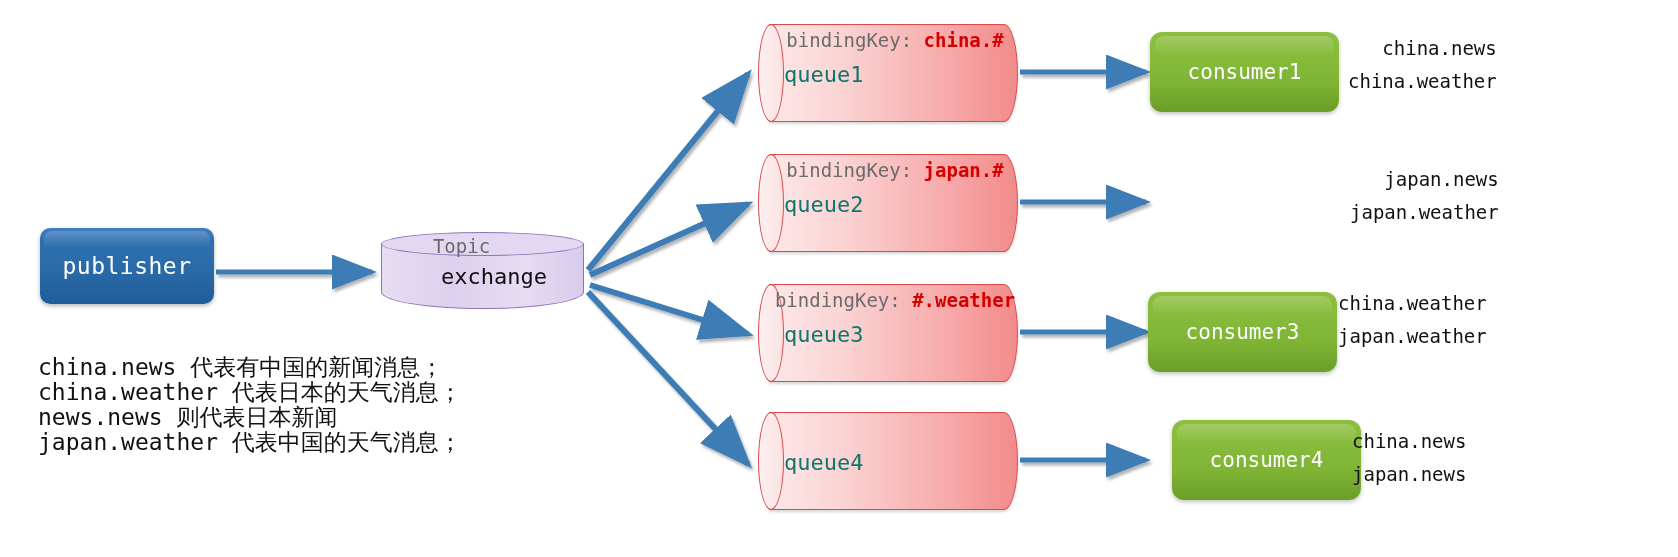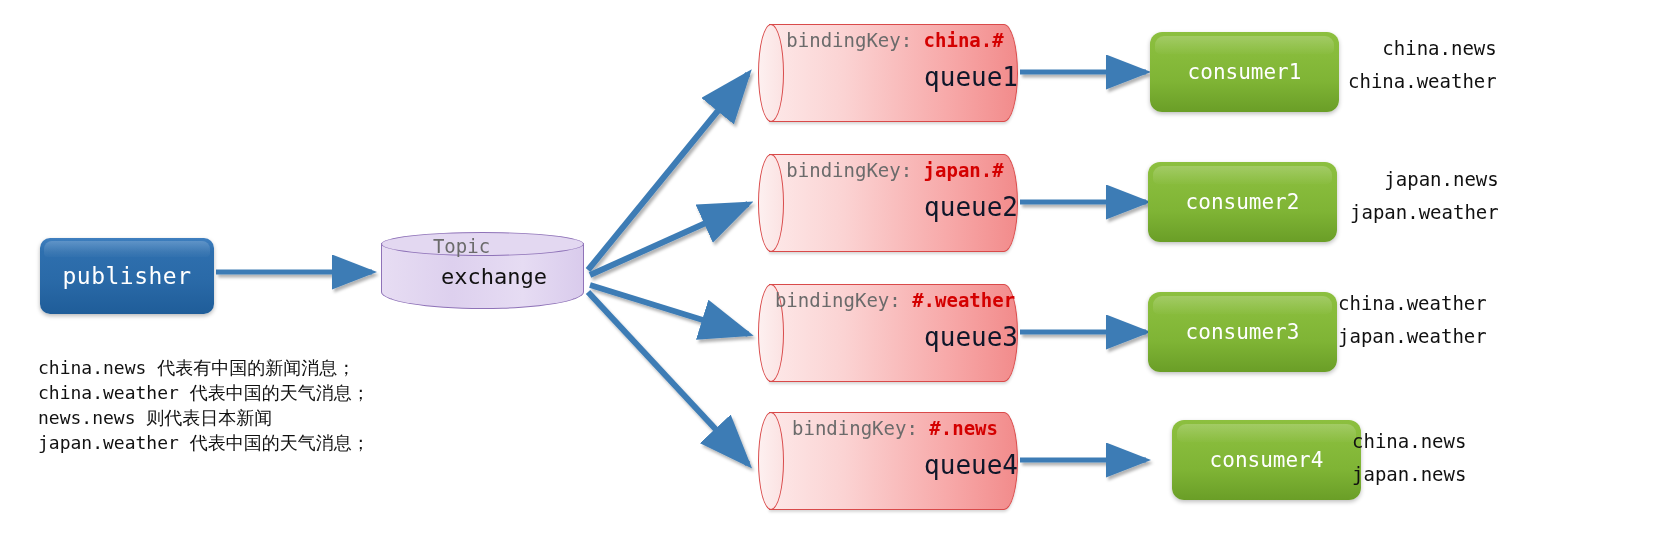--- a/index.html
+++ b/index.html
@@ -20,21 +20,21 @@
   #wires {
     position: absolute;
     left: 0; top: 0;
     width: 1678px; height: 557px;
     pointer-events: none;
   }
 
   
   .publisher-box {
     position: absolute;
-    left: 40px; top: 238px;
+    left: 40px; top: 228px;
     width: 174px; height: 76px;
     border-radius: 10px;
     background: linear-gradient(to bottom, #3f7fbf 0%, #2e6fae 18%, #2a6aa8 55%, #1f5d99 100%);
     box-shadow: 0 2px 4px rgba(0,0,0,0.28);
     display: flex;
     align-items: center;
     justify-content: center;
   }
   .publisher-box::after {
     content: "";
@@ -136,23 +136,23 @@
     white-space: nowrap;
   }
   .queue-binding .key {
     color: #d40000;
     font-weight: bold;
   }
   .queue-name {
     position: absolute;
     left: 26px; top: 38px;
     width: 234px;
-    text-align: right;
-    font-size: 26px;
-    color: #0f172a;
+    text-align: left;
+    font-size: 22px;
+    color: #0f766e;
     z-index: 4;
   }
 
   
   .consumer-box {
     position: absolute;
     width: 189px; height: 80px;
     border-radius: 12px;
     background: linear-gradient(to bottom, #8cbf3f 0%, #87bb3b 30%, #7fb435 62%, #6a9e27 100%);
     box-shadow: 0 2px 4px rgba(0,0,0,0.25);
@@ -182,21 +182,21 @@
     color: #111111;
     line-height: 33px;
     white-space: nowrap;
     text-align: right;
   }
 
   
   .legend {
     position: absolute;
     left: 38px; top: 355px;
-    font-size: 18px;
+    font-size: 23px;
     line-height: 25px;
     color: #111111;
     white-space: nowrap;
   }
   .legend div { font-family: "DejaVu Sans Mono", "Liberation Mono", monospace; }
 </style>
 </head>
 <body>
 
 <div id="canvas">
@@ -255,29 +255,25 @@
   <div class="queue-cyl" style="left:758px; top:284px;">
     <div class="queue-body"></div>
     <div class="queue-cap"></div>
     <div class="queue-binding"><span>bindingKey: </span><span class="key">#.weather</span></div>
     <div class="queue-name">queue3</div>
   </div>
 
   <div class="queue-cyl" style="left:758px; top:412px;">
     <div class="queue-body"></div>
     <div class="queue-cap"></div>
-    <div class="queue-binding"><span>bindingKey: </span><span class="key">#.news</span></div>
     <div class="queue-name">queue4</div>
   </div>
 
   <div class="consumer-box" style="left:1150px; top:32px;">
     <span class="consumer-label">consumer1</span>
-  </div>
-  <div class="consumer-box" style="left:1148px; top:162px;">
-    <span class="consumer-label">consumer2</span>
   </div>
   <div class="consumer-box" style="left:1148px; top:292px;">
     <span class="consumer-label">consumer3</span>
   </div>
   <div class="consumer-box" style="left:1150px; top:420px;margin-left:22px;">
     <span class="consumer-label">consumer4</span>
   </div>
 
   <div class="routing-keys" style="left:1348px; top:32px;">
     <div>china.news</div>
@@ -291,18 +287,18 @@
     <div>china.weather</div>
     <div>japan.weather</div>
   </div>
   <div class="routing-keys" style="left:1352px; top:425px;">
     <div>china.news</div>
     <div>japan.news</div>
   </div>
 
   <div class="legend">
     <div>china.news 代表有中国的新闻消息；</div>
-    <div>china.weather 代表中国的天气消息；</div>
+    <div>china.weather 代表日本的天气消息；</div>
     <div>news.news 则代表日本新闻</div>
     <div>japan.weather 代表中国的天气消息；</div>
   </div>
 
 </div>
 
 </body></html>

